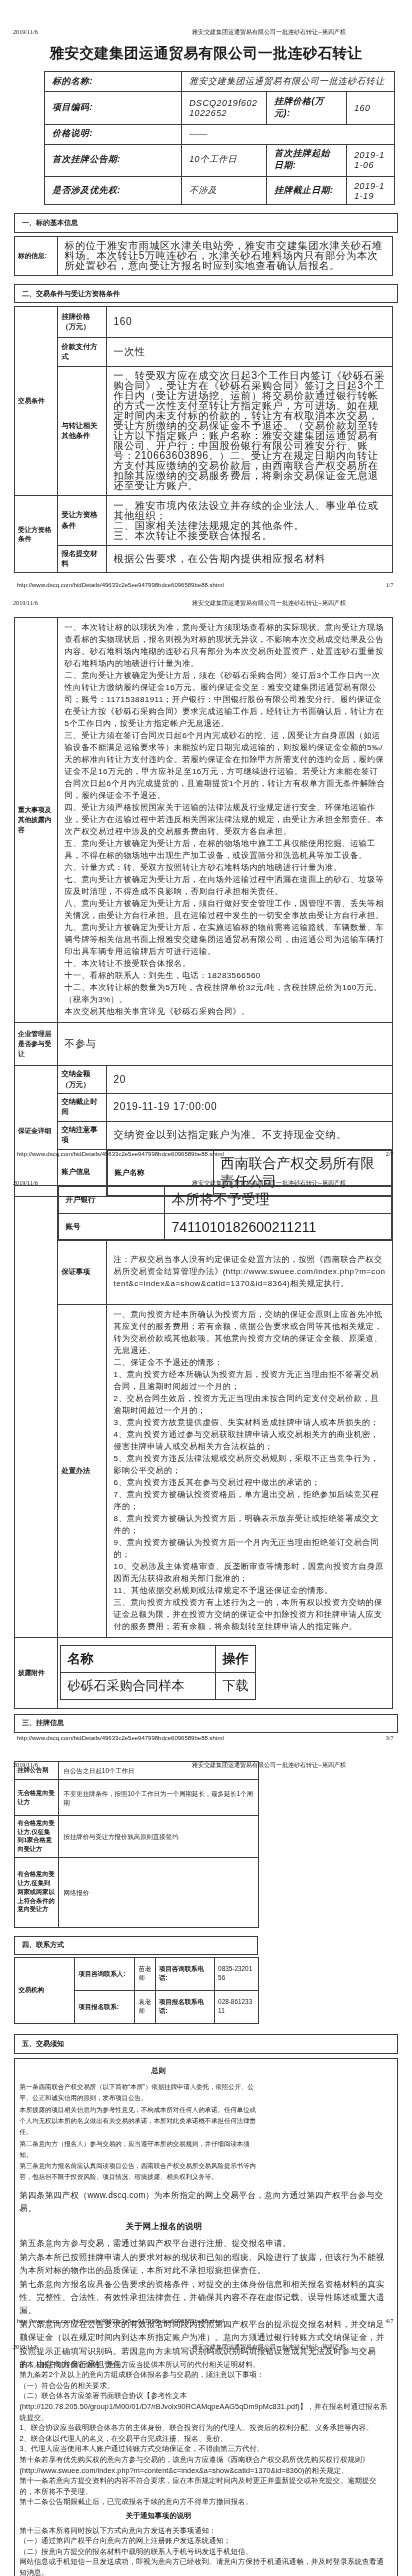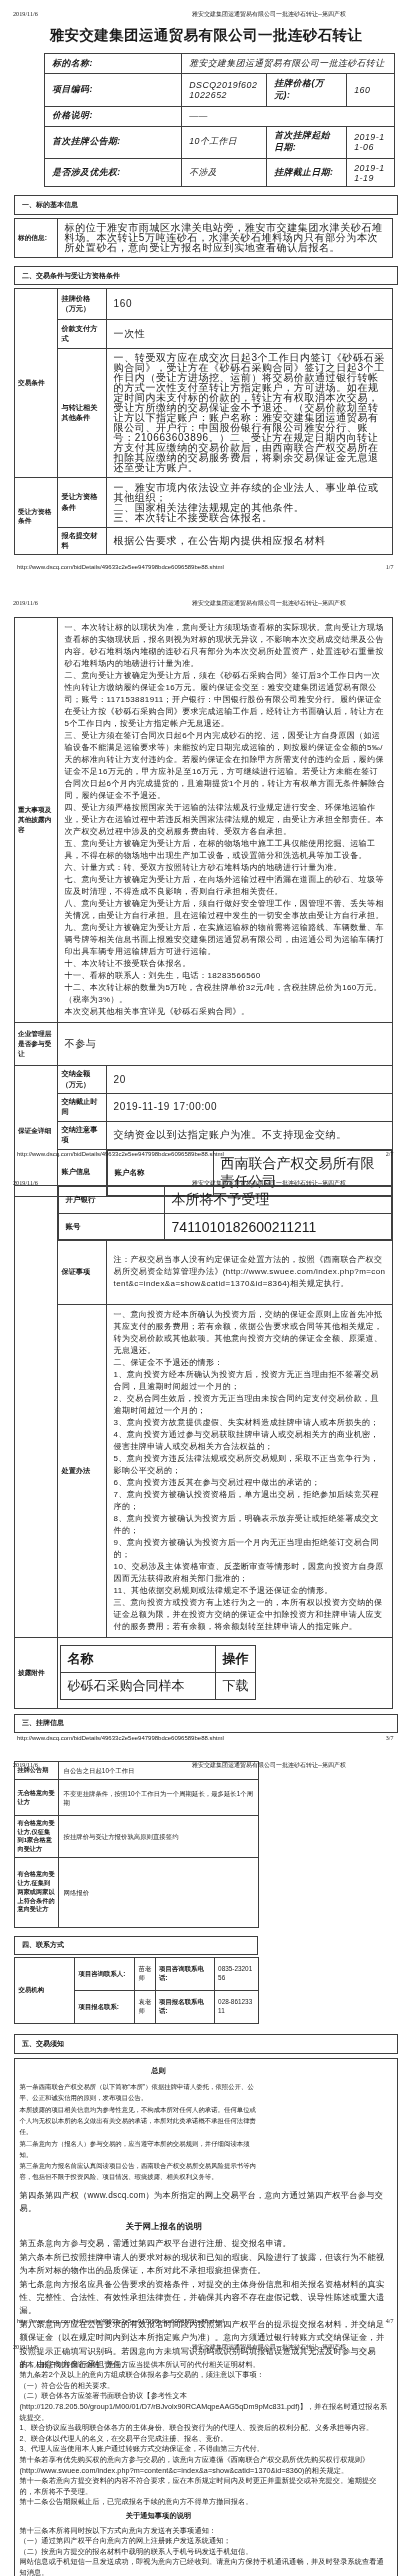--- a/index.html
+++ b/index.html
@@ -59,21 +59,21 @@
   .notice-wide p { margin:0; }
   .mid-head { width:289px; text-align:center; font-size:8.2px; font-weight:700; margin:4.1px 0; }
   .n5 { font-size:7.2px; line-height:10.6px; letter-spacing:0.1px; }
   .n5 p { margin:0; }
   .n5-head { width:278px; text-align:center; font-weight:700; font-size:7.2px; margin:3.6px 0; }
   .empty-cell { border:0.8px solid #3f3f3f; }
 </style>
 </head>
 <body>
 
-<section class="page" style="top:0;height:592px">
+<section class="page" style="top:18px;height:592px">
   <div class="hf" style="top:10.3px">
     <span class="date">2019/11/6</span>
     <span class="htitle">雅安交建集团运通贸易有限公司一批连砂石转让--第四产权</span>
   </div>
   <h1 class="main-title">雅安交建集团运通贸易有限公司一批连砂石转让</h1>
 
   <table class="sum">
     <colgroup>
         <col style="width:137px">
         <col style="width:85px">

